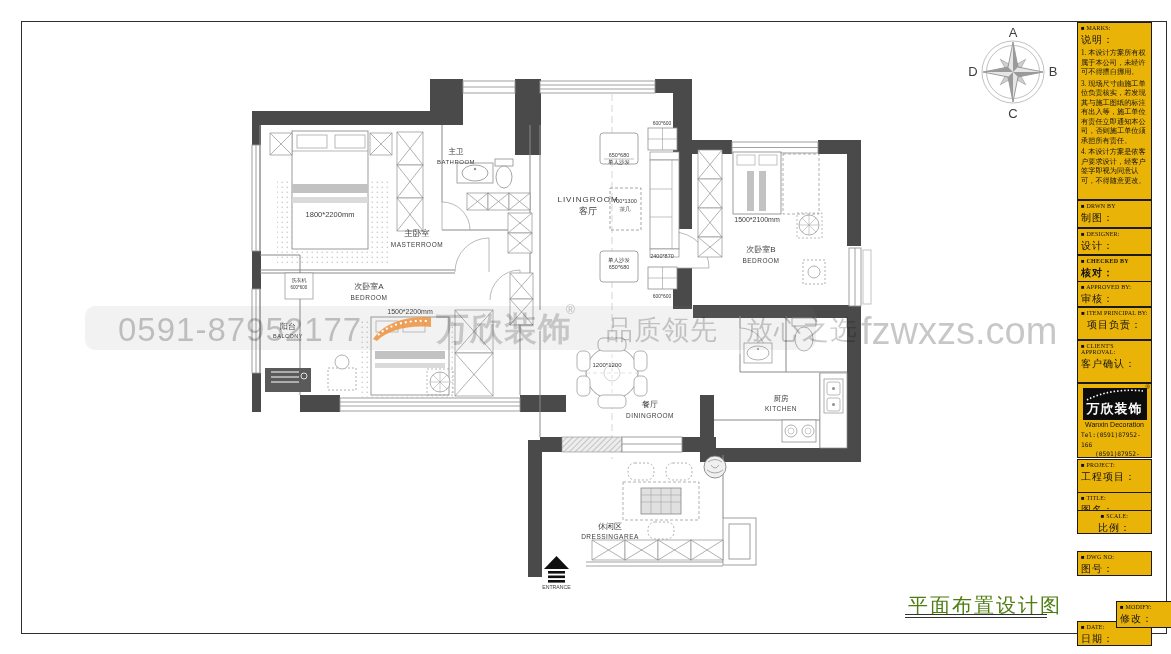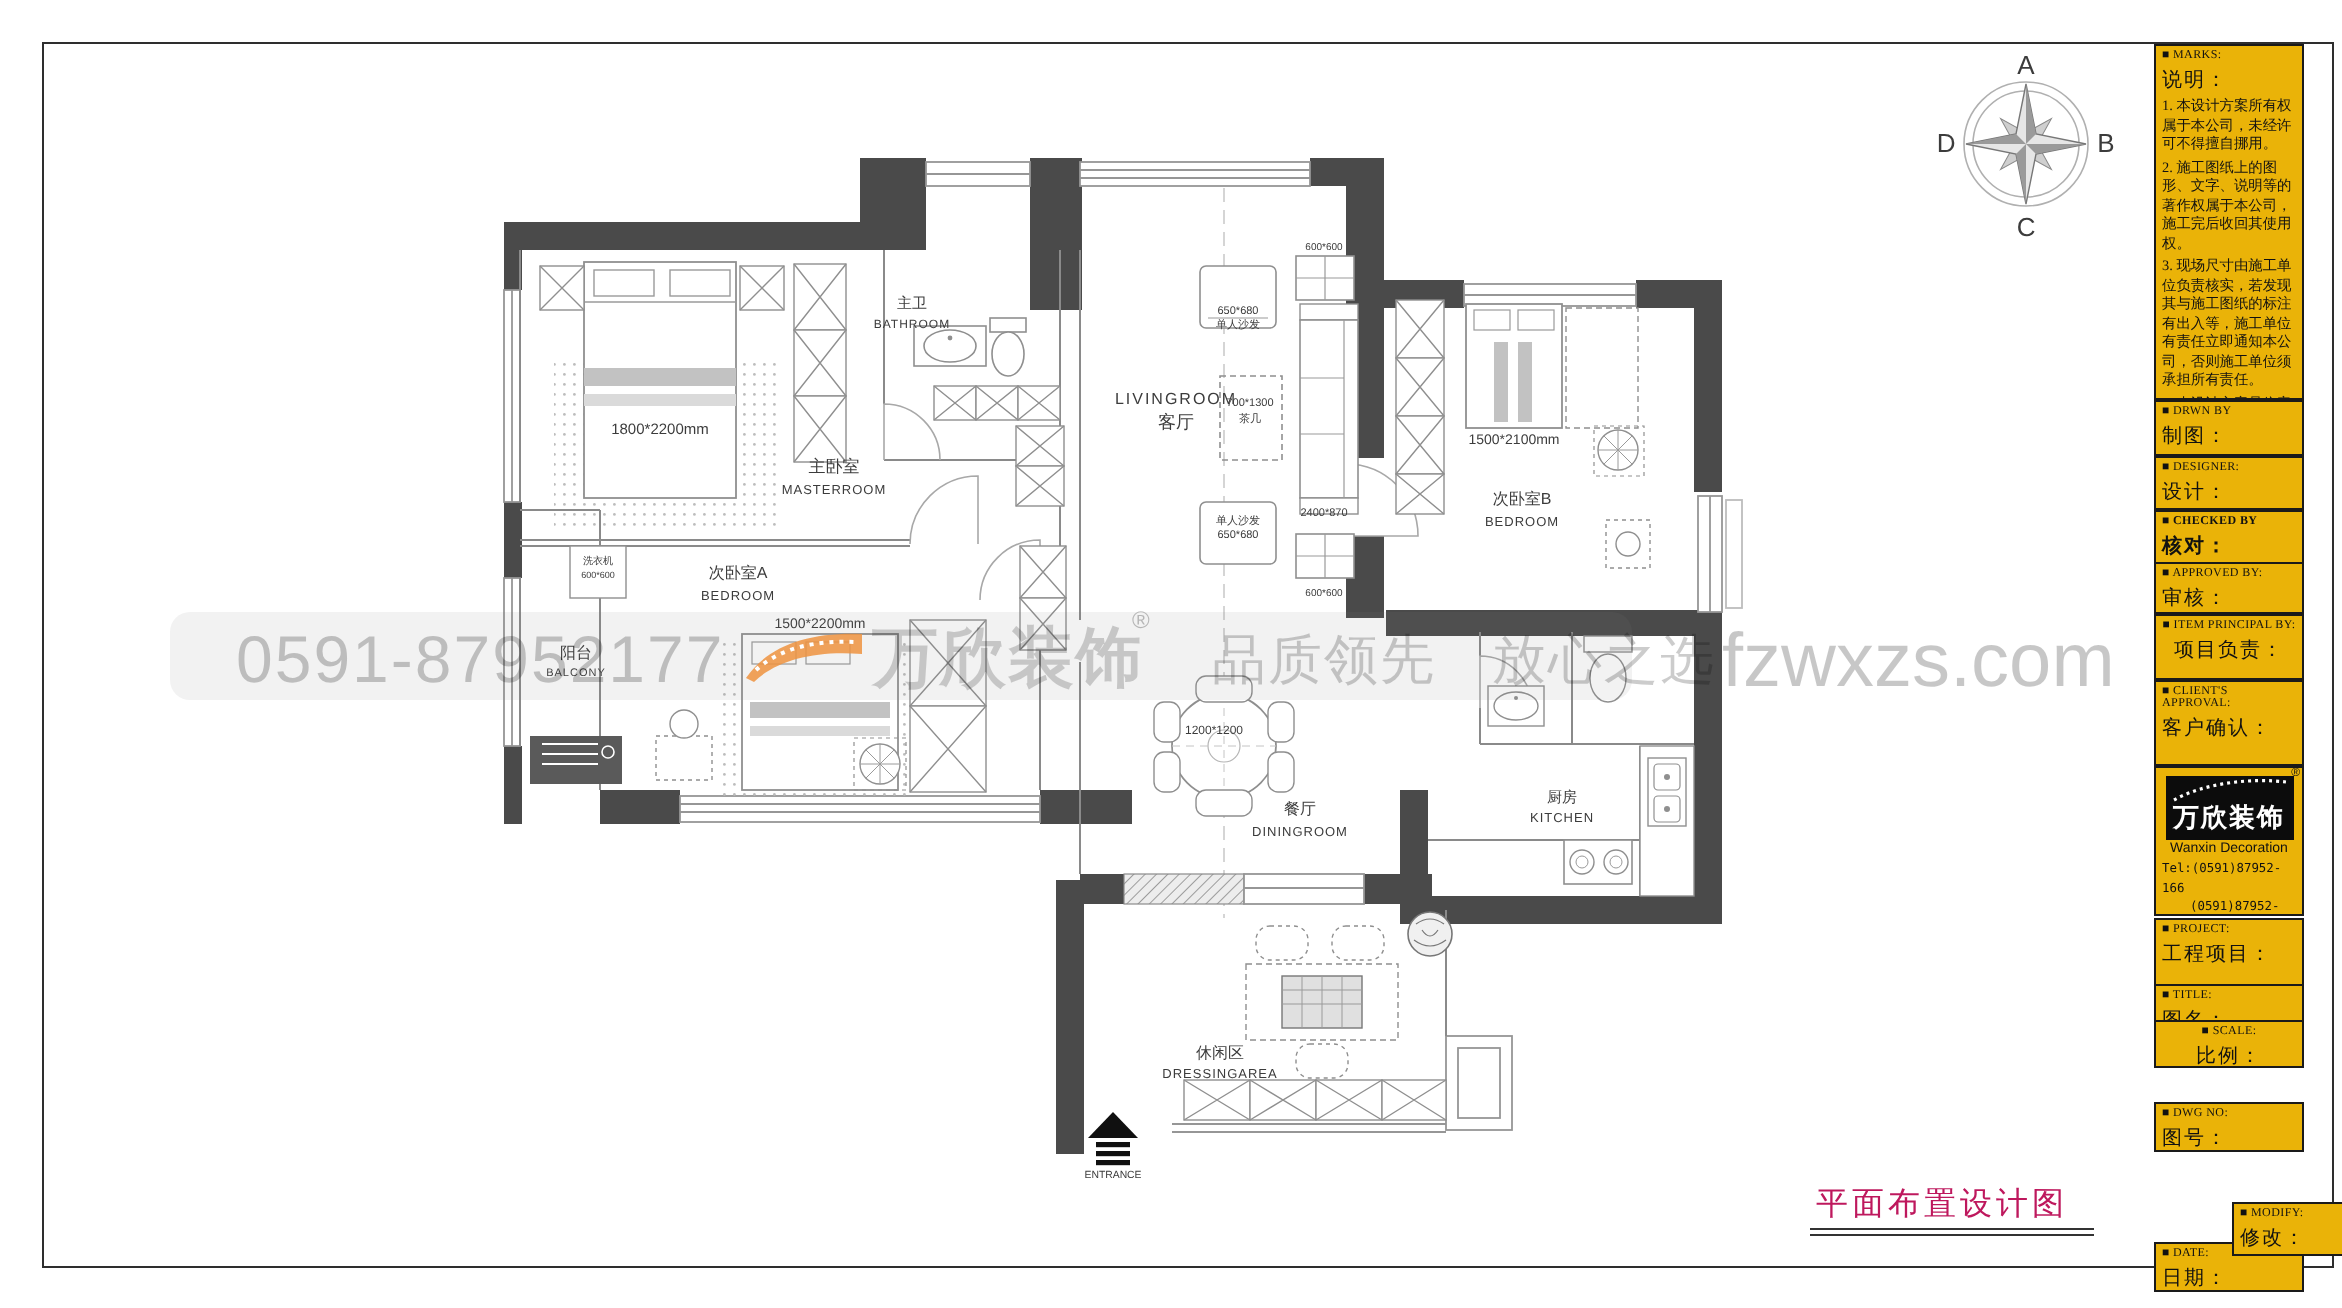--- a/index.html
+++ b/index.html
@@ -14,22 +14,22 @@
   .wm-phone{position:absolute;left:118px;top:311px;font-size:33px;letter-spacing:1px;
             color:rgba(0,0,0,0.22);}
   .wm-swoosh{position:absolute;left:372px;top:315px;}
   .wm-brand{position:absolute;left:436px;top:307px;font-size:33px;font-weight:bold;
             color:rgba(0,0,0,0.18);letter-spacing:1px;font-family:"Liberation Serif",serif;}
   .wm-reg{position:absolute;left:566px;top:303px;font-size:12px;color:rgba(0,0,0,0.25);}
   .wm-slogan{position:absolute;left:606px;top:312px;font-size:27px;
              color:rgba(0,0,0,0.20);letter-spacing:1px;}
   .wm-site{position:absolute;left:861px;top:310px;font-size:38px;color:rgba(0,0,0,0.22);}
   
-  .sheet-title{position:absolute;left:908px;top:592px;font-size:16px;letter-spacing:2px;
-               font-family:"Liberation Serif",serif;color:#be185d;}
+  .sheet-title{position:absolute;left:908px;top:592px;font-size:20px;letter-spacing:2px;
+               font-family:"Liberation Serif",serif;color:#4d7c0f;}
   .sheet-rule1{position:absolute;left:905px;top:614px;width:142px;border-top:1px solid #333;}
   .sheet-rule2{position:absolute;left:905px;top:617px;width:142px;border-top:1px solid #333;}
   
   .tb{position:absolute;left:1077px;width:75px;border:1px solid #1a1a1a;box-sizing:border-box;
       background:#eab308;padding:2px 3px;overflow:hidden;}
   .tb-en{font-size:6px;font-family:"Liberation Serif",serif;color:#111;letter-spacing:0.2px;}
   .tb-cn{font-size:10px;font-family:"Liberation Serif",serif;color:#111;margin-top:2px;letter-spacing:1px;}
   .tb-notes{margin-top:1px;}
   .tb-notes p{font-size:7.2px;font-family:"Liberation Serif",serif;margin:2px 0;line-height:1.32;color:#111;}
   .logo-black{width:64px;height:32px;background:#0c0c0c;margin:2px auto 0 auto;position:relative;}
@@ -362,21 +362,20 @@
 
 <div class="sheet-title">平面布置设计图</div>
 <div class="sheet-rule1"></div>
 <div class="sheet-rule2"></div>
 
 <div class="tb" style="top:22px;height:178px;">
   <div class="tb-en">■ MARKS:</div>
   <div class="tb-cn">说明：</div>
   <div class="tb-notes">
     <p>1. 本设计方案所有权属于本公司，未经许可不得擅自挪用。</p>
-    <p>2. 施工图纸上的图形、文字、说明等的著作权属于本公司，施工完后收回其使用权。</p>
     <p>3. 现场尺寸由施工单位负责核实，若发现其与施工图纸的标注有出入等，施工单位有责任立即通知本公司，否则施工单位须承担所有责任。</p>
     <p>4. 本设计方案是依客户要求设计，经客户签字即视为同意认可，不得随意更改。</p>
   </div>
 </div>
 <div class="tb" style="top:200px;height:28px;">
   <div class="tb-en">■ DRWN BY</div>
   <div class="tb-cn">制图：</div>
 </div>
 <div class="tb" style="top:228px;height:27px;">
   <div class="tb-en">■ DESIGNER:</div>

